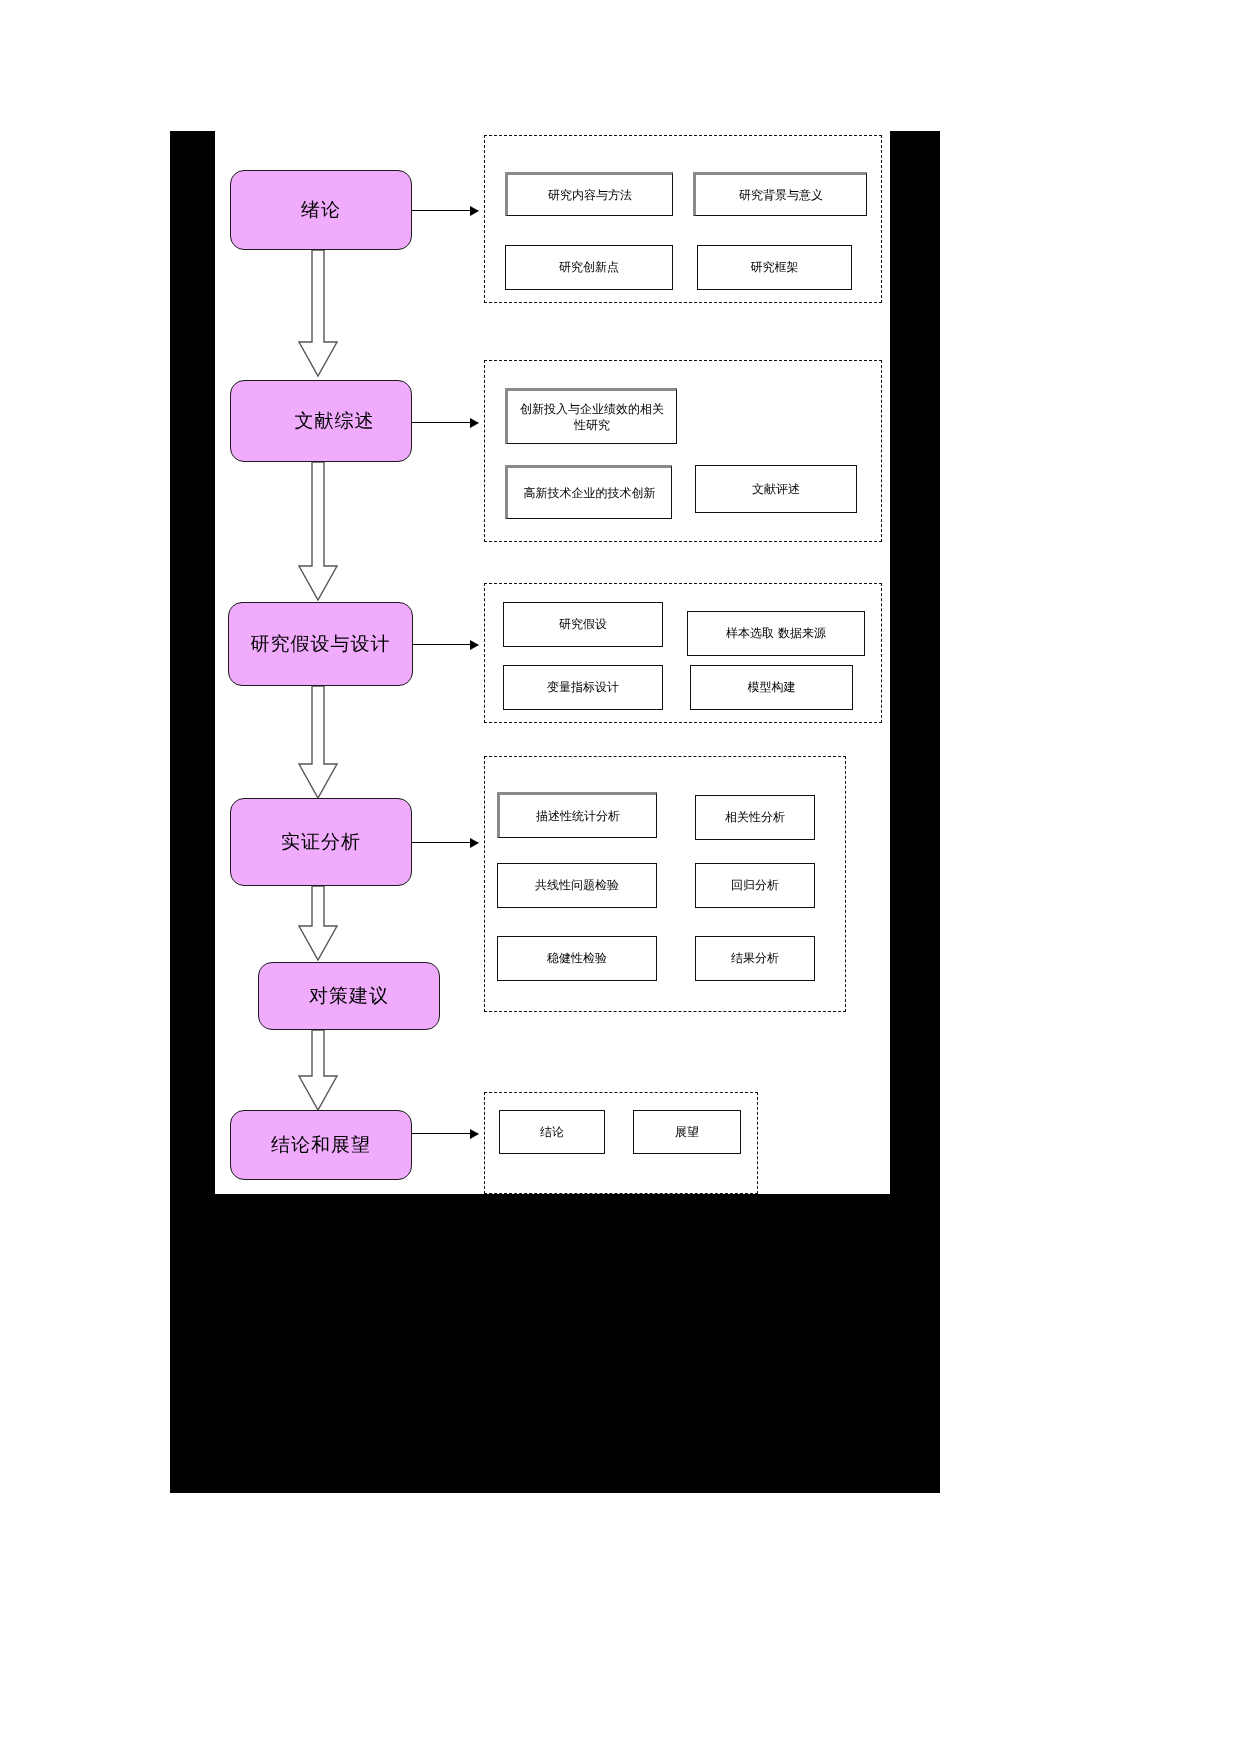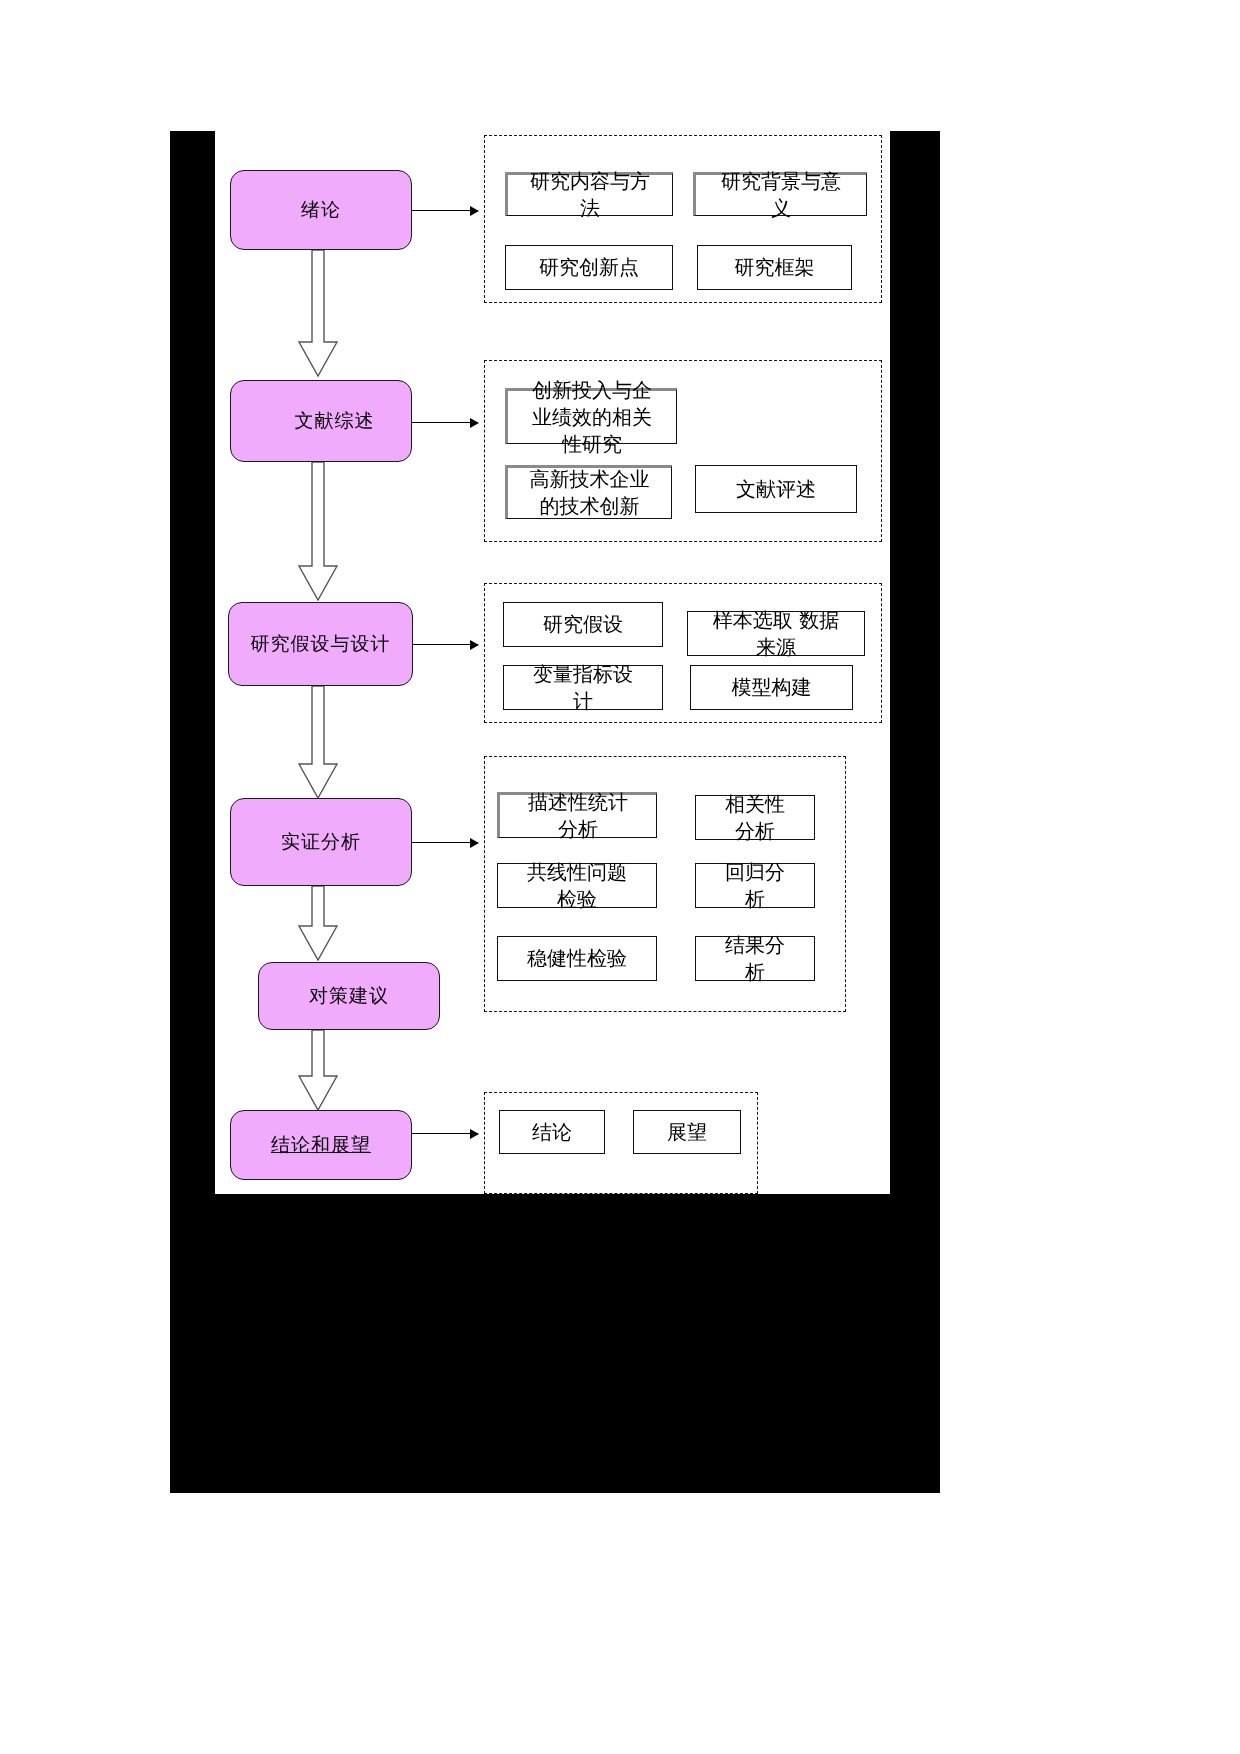--- a/index.html
+++ b/index.html
@@ -62,24 +62,24 @@
   
   .sub {
     position: absolute;
     box-sizing: border-box;
     border: 1.5px solid #111111;
     background: #ffffff;
     display: flex;
     align-items: center;
     justify-content: center;
     text-align: center;
-    font-size: 20px;
+    font-size: 12px;
     color: #000000;
     line-height: 1.35;
-    padding: 2px 20px;
+    padding: 2px 12px;
   }
   
   .sub.shadow {
     border-top: 3px solid #8a8a8a;
     border-left: 3px solid #8a8a8a;
   }
 
   
   .harrow {
     position: absolute;
@@ -223,21 +223,21 @@
   <div class="stage" style="left:230px; top:962px; width:182px; height:68px;margin-left:28px;">
     <span>对策建议</span>
   </div>
 
   <div class="varrow" style="left:297px; top:1030px;">
     <svg width="42" height="82" viewBox="0 0 42 82">
       <polygon points="15,0 27,0 27,46 40,46 21,80 2,46 15,46" fill="#ffffff" stroke="#555555" stroke-width="1.4"></polygon>
     </svg>
   </div>
 
-  <div class="stage" style="left:230px; top:1110px; width:182px; height:70px;text-decoration:underline;">
+  <div class="stage" style="left:230px; top:1110px; width:182px; height:70px;">
     <span>结论和展望</span>
   </div>
 
   <div class="harrow" style="left:412px; top:1133px; width:66px;"></div>
 
   <div class="group" style="left:484px; top:1092px; width:274px; height:102px;"></div>
 
   <div class="sub" style="left:499px; top:1110px; width:106px; height:44px;">
     <span>结论</span>
   </div>

